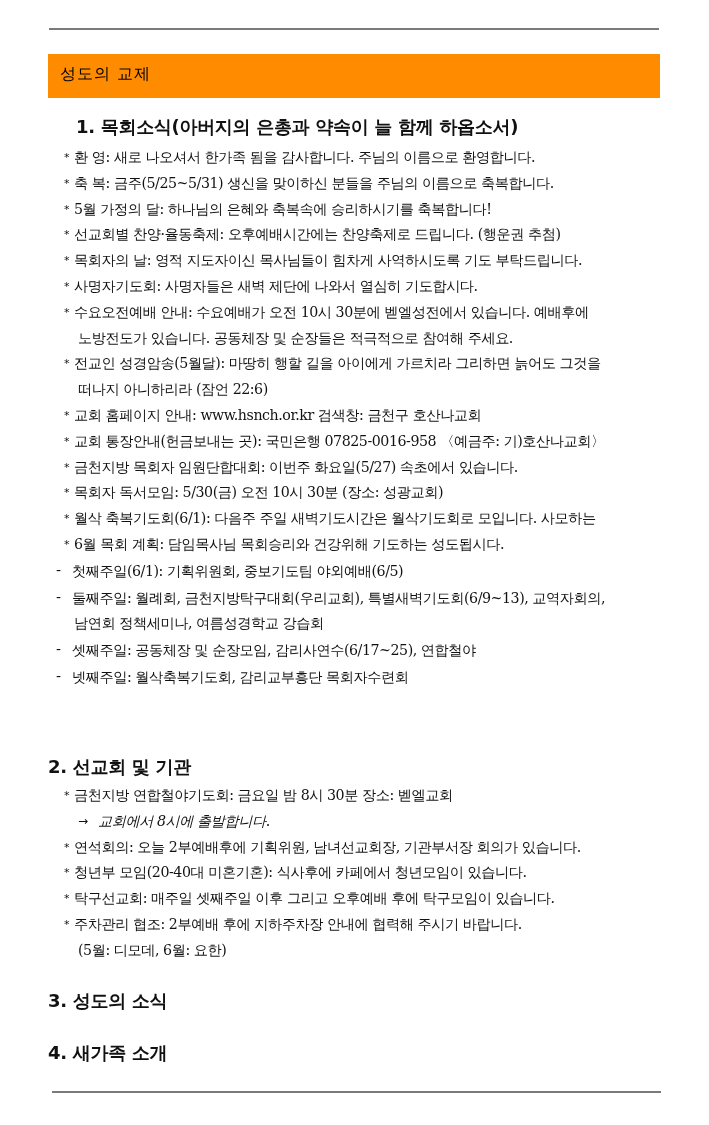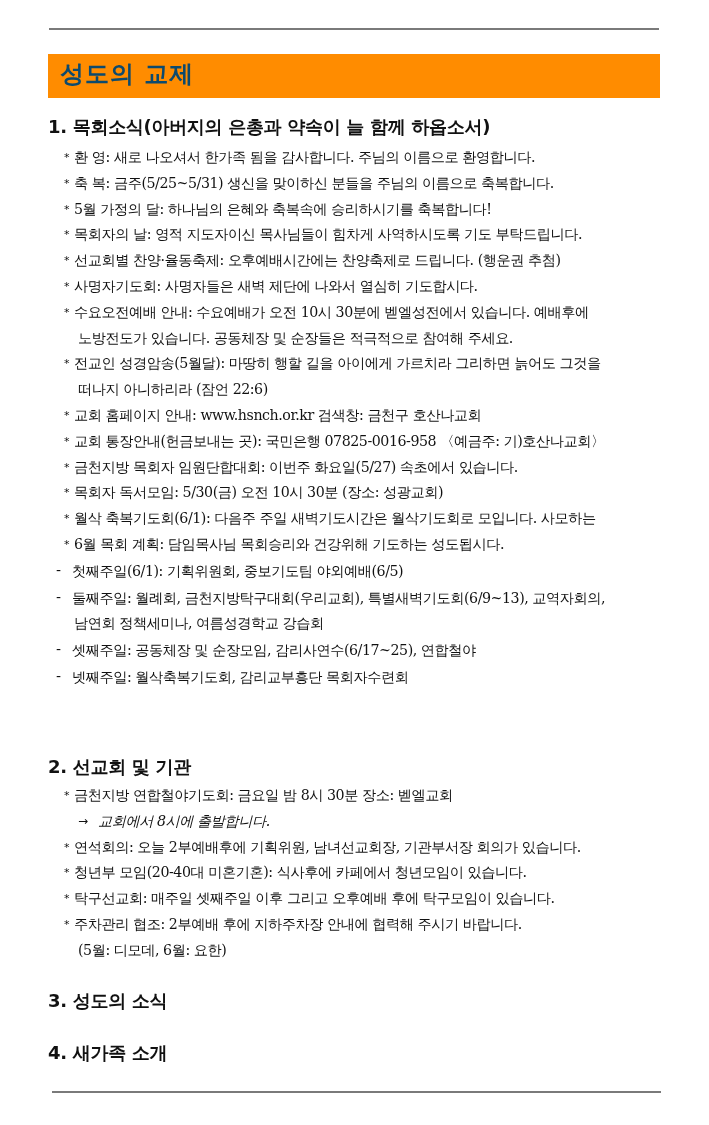--- a/index.html
+++ b/index.html
@@ -28,24 +28,24 @@
       left: 48px;
       top: 54px;
       width: 612px;
       height: 44px;
       background: #ff8c00;
     }
     .banner-title {
       position: absolute;
       left: 12px;
       top: 5px;
-      color: #0c4a6e;
+      color: #000000;
       font-family: "DejaVu Sans", sans-serif;
-      font-weight: bold;
-      font-size: 24px;
+      font-weight: normal;
+      font-size: 16px;
       letter-spacing: 1px;
       line-height: 30px;
     }
     .banner-sub {
       position: absolute;
       right: 8px;
       bottom: 3px;
       color: #ffffff;
       font-family: "Liberation Sans", sans-serif;
       font-size: 15px;
@@ -98,21 +98,21 @@
     }
     .item.dash .bullet {
       font-size: 14px;
       width: 16px;
     }
     .item.arrow {
       padding-left: 30px;
       text-indent: 0;
       font-style: italic;
     }
-    #s1 { margin-top: 0; }
+    #s1 { margin-top: 0; margin-left: 28px; }
     #s1-list { margin-top: 6px; }
     #s2 { position: absolute; top: 640px; left: 0; }
     #s2-list { position: absolute; top: 668px; left: 0; width: 620px; }
     #s3 { position: absolute; top: 874px; left: 0; text-align: center; }
     #s4 { position: absolute; top: 926px; left: 0; }
   </style>
 </head>
 <body>
 
 <div class="rule top"></div>
@@ -121,22 +121,22 @@
   <div class="banner-title">성도의 교제</div>
 </div>
 
 <div class="content">
 
   <h2 class="section-title" id="s1">1. 목회소식(아버지의 은총과 약속이 늘 함께 하옵소서)</h2>
   <ul class="items" id="s1-list">
     <li class="item"><span class="bullet">*</span><span>환     영: 새로 나오셔서 한가족 됨을 감사합니다. 주님의 이름으로 환영합니다.</span></li>
     <li class="item"><span class="bullet">*</span><span>축     복: 금주(5/25~5/31) 생신을 맞이하신 분들을 주님의 이름으로 축복합니다.</span></li>
     <li class="item"><span class="bullet">*</span><span>5월 가정의 달: 하나님의 은혜와 축복속에 승리하시기를 축복합니다!</span></li>
+    <li class="item"><span class="bullet">*</span><span>선교회별 찬양·율동축제: 오후예배시간에는 찬양축제로 드립니다. (행운권 추첨)</span></li>
     <li class="item"><span class="bullet">*</span><span>목회자의 날: 영적 지도자이신 목사님들이 힘차게 사역하시도록 기도 부탁드립니다.</span></li>
-    <li class="item"><span class="bullet">*</span><span>선교회별 찬양·율동축제: 오후예배시간에는 찬양축제로 드립니다. (행운권 추첨)</span></li>
     <li class="item"><span class="bullet">*</span><span>사명자기도회: 사명자들은 새벽 제단에 나와서 열심히 기도합시다.</span></li>
     <li class="item"><span class="bullet">*</span><span>수요오전예배 안내: 수요예배가 오전 10시 30분에 벧엘성전에서 있습니다. 예배후에</span><span class="cont">노방전도가 있습니다. 공동체장 및 순장들은 적극적으로 참여해 주세요.</span></li>
     <li class="item"><span class="bullet">*</span><span>전교인 성경암송(5월달): 마땅히 행할 길을 아이에게 가르치라 그리하면 늙어도 그것을</span><span class="cont">떠나지 아니하리라 (잠언 22:6)</span></li>
     <li class="item"><span class="bullet">*</span><span>교회 홈페이지 안내: www.hsnch.or.kr 검색창: 금천구 호산나교회</span></li>
     <li class="item"><span class="bullet">*</span><span>교회 통장안내(헌금보내는 곳): 국민은행 07825-0016-958 〈예금주: 기)호산나교회〉</span></li>
     <li class="item"><span class="bullet">*</span><span>금천지방 목회자 임원단합대회: 이번주 화요일(5/27) 속초에서 있습니다.</span></li>
     <li class="item"><span class="bullet">*</span><span>목회자 독서모임: 5/30(금) 오전 10시 30분 (장소: 성광교회)</span></li>
     <li class="item"><span class="bullet">*</span><span>월삭 축복기도회(6/1): 다음주 주일 새벽기도시간은 월삭기도회로 모입니다. 사모하는</span></li>
     <li class="item"><span class="bullet">*</span><span>6월 목회 계획: 담임목사님 목회승리와 건강위해 기도하는 성도됩시다.</span></li>
     <li class="item dash"><span class="bullet">-</span><span>첫째주일(6/1): 기획위원회, 중보기도팀 야외예배(6/5)</span></li>

